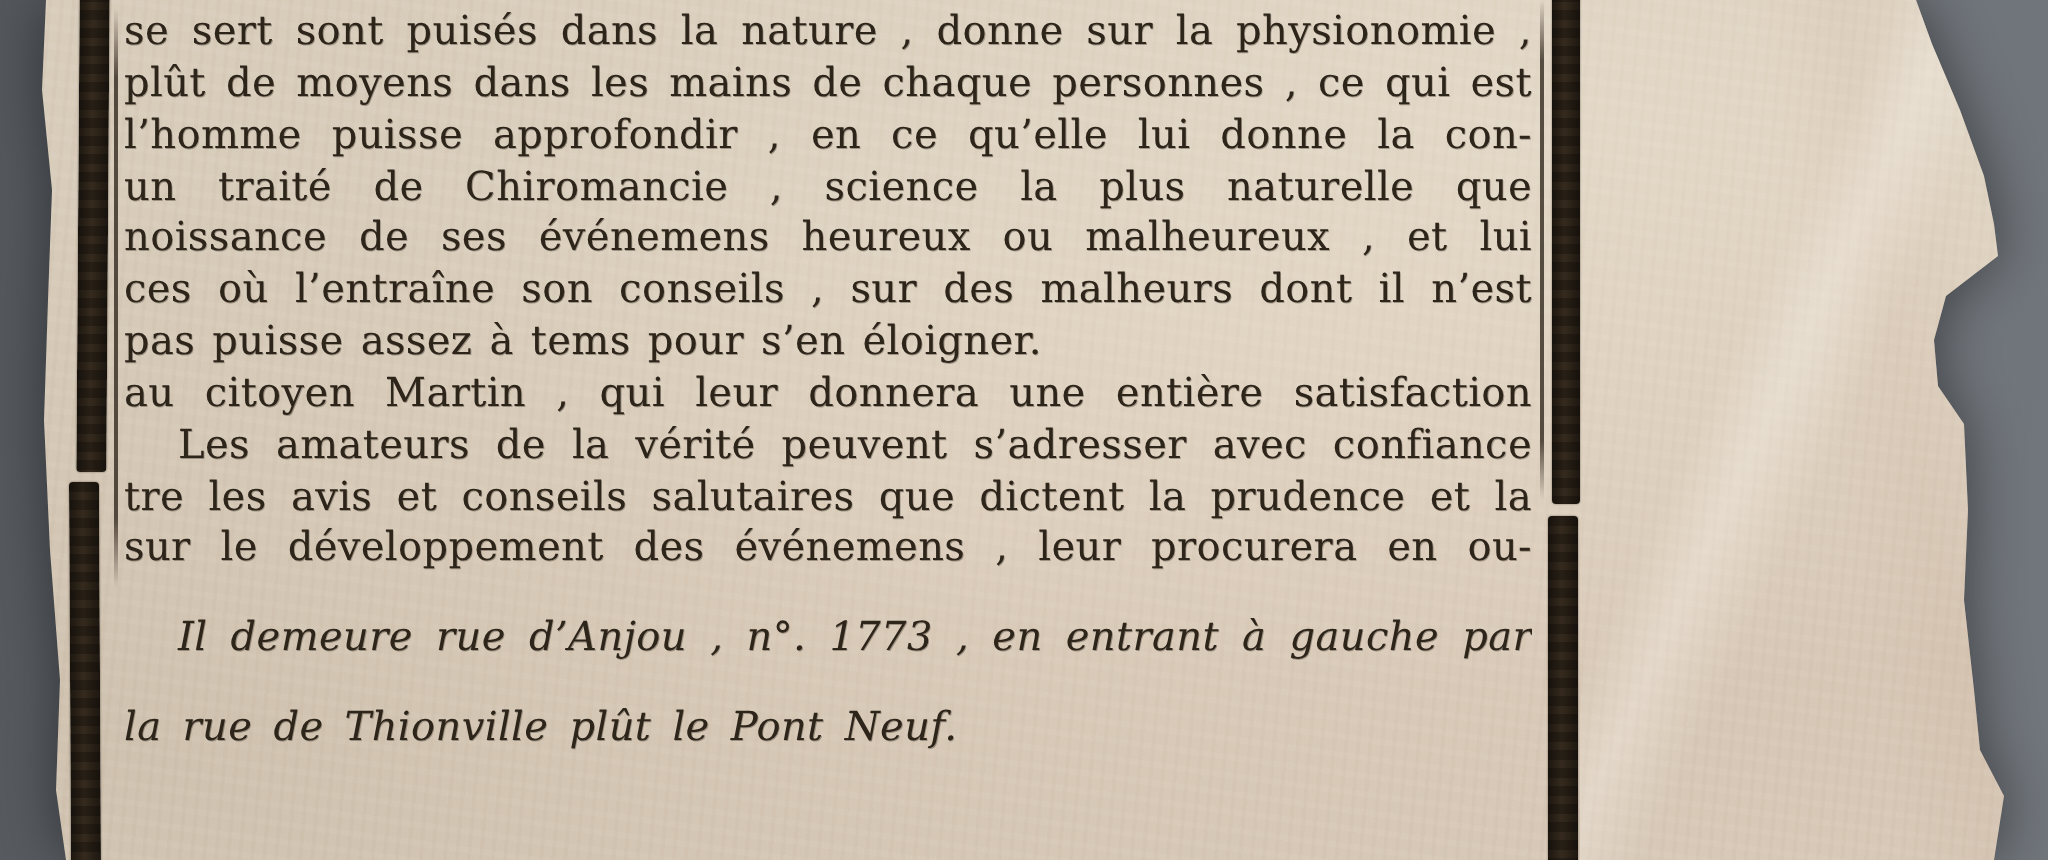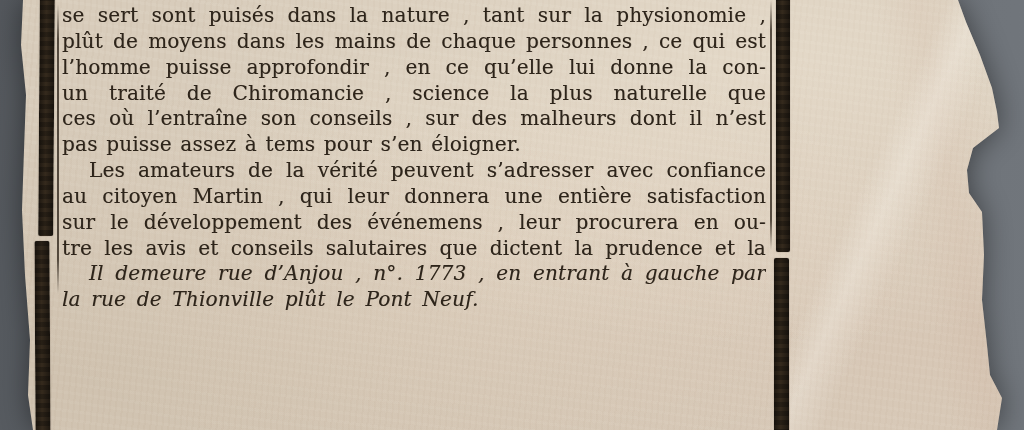--- a/index.html
+++ b/index.html
@@ -63,44 +63,45 @@
     position: absolute; left: 62px; top: 3px; width: 704px;
     color: #2d241a;
     font-size: 20px;
     letter-spacing: 0.2px;
     word-spacing: 2px;
     text-shadow: 0.4px 0.4px 0 rgba(45,36,26,0.35);
   }
   .line { line-height: 25.85px; height: 25.85px; white-space: nowrap; text-align: left; }
   .line.just { white-space: normal; text-align: justify; text-align-last: justify; overflow: hidden; }
   .line.indent { padding-left: 27px; }
-  .line.italic { font-style: italic; word-spacing: 4px; }
+  .line.italic { font-style: italic; word-spacing: 4px; margin-top: 19px; }
 </style>
 </head>
 <body>
 
 <div class="stage">
   <div class="paper-wrap">
     <div class="paper">
       <div class="margin-tint"></div>
       <div class="rule rule-left-top"></div>
       <div class="rule rule-left-bottom"></div>
       <div class="hairline hairline-left"></div>
       <div class="rule rule-right-top"></div>
       <div class="rule rule-right-bottom"></div>
       <div class="hairline hairline-right"></div>
       <div class="text-column">
-          <div class="line just">se sert sont puisés dans la nature , tant sur la physionomie ,</div>
+          <div class="line just">se sert sont puisés dans la nature , donne sur la physionomie ,</div>
           <div class="line just">plût de moyens dans les mains de chaque personnes , ce qui est</div>
           <div class="line just">l’homme puisse approfondir , en ce qu’elle lui donne la con-</div>
           <div class="line just">un traité de Chiromancie , science la plus naturelle que</div>
+          <div class="line just">noissance de ses événemens heureux ou malheureux , et lui</div>
           <div class="line just">ces où l’entraîne son conseils , sur des malheurs dont il n’est</div>
           <div class="line">pas puisse assez à tems pour s’en éloigner.</div>
+          <div class="line just">au citoyen Martin , qui leur donnera une entière satisfaction</div>
           <div class="line just indent">Les amateurs de la vérité peuvent s’adresser avec confiance</div>
-          <div class="line just">au citoyen Martin , qui leur donnera une entière satisfaction</div>
+          <div class="line just">tre les avis et conseils salutaires que dictent la prudence et la</div>
           <div class="line just">sur le développement des événemens , leur procurera en ou-</div>
-          <div class="line just">tre les avis et conseils salutaires que dictent la prudence et la</div>
           <div class="line just indent italic">Il demeure rue d’Anjou , n°. 1773 , en entrant à gauche par</div>
           <div class="line italic">la rue de Thionville plût le Pont Neuf.</div>
         </div>
     </div>
   </div>
 </div>
 
 </body></html>

